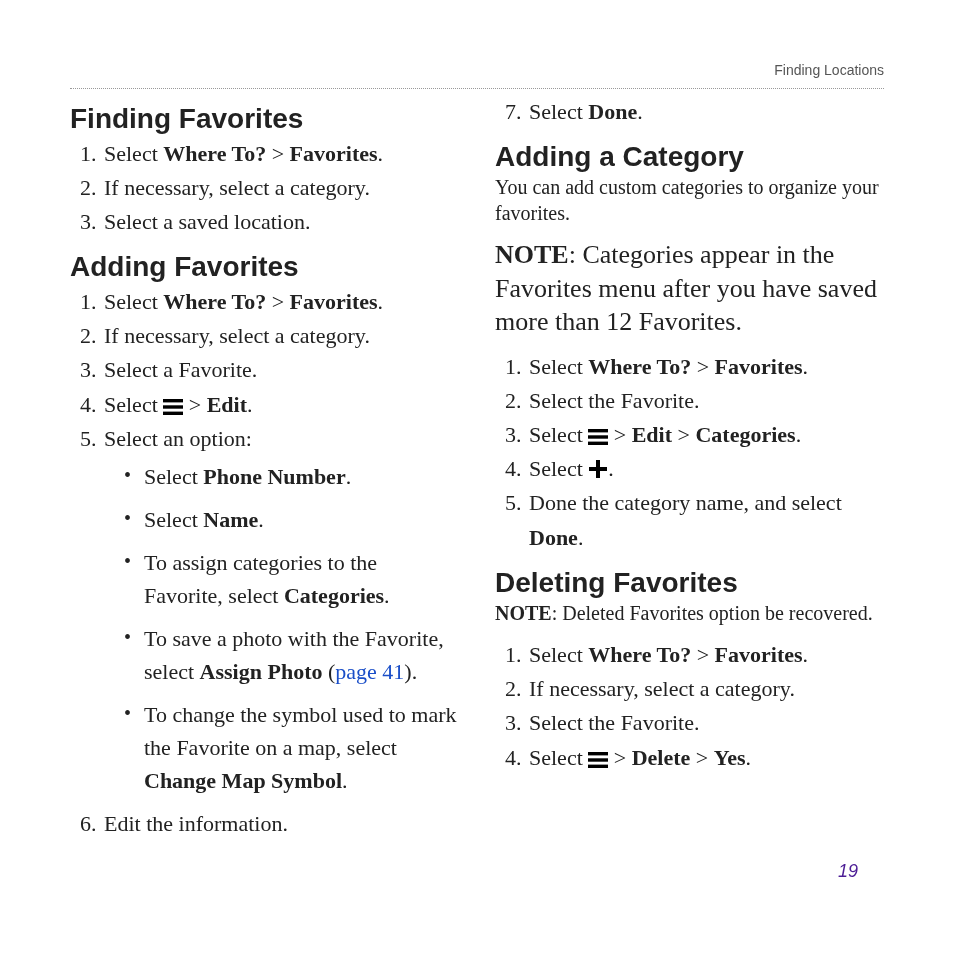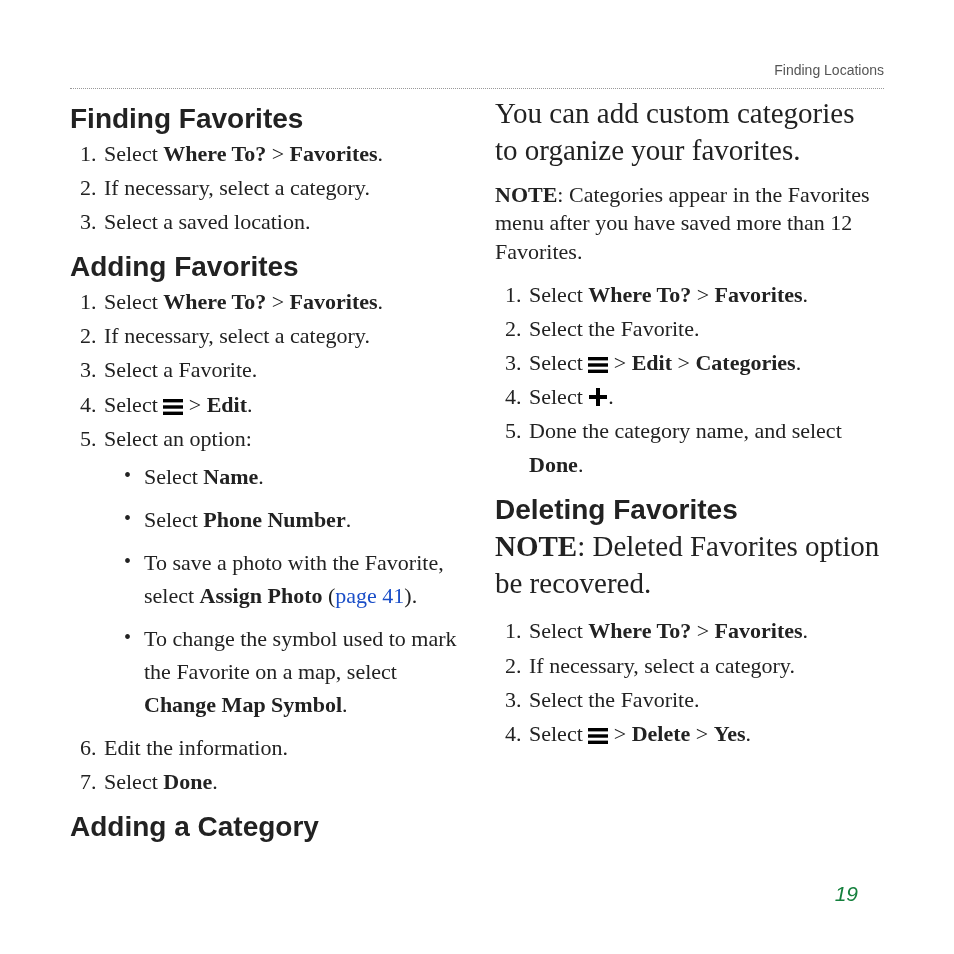--- a/index.html
+++ b/index.html
@@ -34,26 +34,26 @@
   }
   .section-title {
     font-family: Arial, Helvetica, sans-serif;
     font-weight: bold;
     font-size: 28px;
     margin: 8px 0 0 0;
     color: #222;
   }
   .extra-top { margin-top: 12px; }
   p.body {
-    font-size: 29px;
+    font-size: 20px;
     line-height: 1.28;
     margin: 2px 0 12px 0;
   }
   p.note {
-    font-size: 22px;
+    font-size: 26px;
     line-height: 1.28;
     margin: 10px 0 12px 0;
   }
   ol.num {
     list-style: decimal;
     margin: 2px 0 8px 0;
     padding-left: 32px;
     font-size: 22px;
     line-height: 1.55;
   }
@@ -85,25 +85,25 @@
     left: 96px;
     bottom: 56px;
     font-family: Arial, Helvetica, sans-serif;
     font-style: italic;
     font-size: 17px;
     color: #666;
   }
   .footer-right {
     position: absolute;
     right: 96px;
-    bottom: 48px;
+    bottom: 72px;
     font-family: Arial, Helvetica, sans-serif;
     font-style: italic;
-    font-size: 21px;
-    color: #15803d;
+    font-size: 18px;
+    color: #4c1d95;
   }
   svg.icn { vertical-align: -3px; }
 </style>
 </head>
 <body>
 
 <div class="page">
   <div class="running-head">Finding Locations</div>
 
   <div class="columns">
@@ -127,22 +127,23 @@
       <li>
         <span>Select </span><svg class="icn" width="20" height="16" viewBox="0 0 20 16">
             <rect x="0" y="0" width="20" height="3.4" fill="#000"></rect>
             <rect x="0" y="6.3" width="20" height="3.4" fill="#000"></rect>
             <rect x="0" y="12.6" width="20" height="3.4" fill="#000"></rect>
           </svg><span> &gt; </span><span class="b">Edit</span><span>.</span>
       </li>
       <li>
         <span>Select an option:</span>
         <ul class="bul">
+          <li><span>Select </span><span class="b">Phone Number</span><span>.</span></li>
           <li><span>Select </span><span class="b">Name</span><span>.</span></li>
-          <li><span>Select </span><span class="b">Phone Number</span><span>.</span></li>
+          <li><span>To assign categories to the Favorite, select </span><span class="b">Categories</span><span>.</span></li>
           <li><span>To save a photo with the Favorite, select </span><span class="b">Assign Photo</span><span> (</span><span class="link">page 41</span><span>).</span></li>
           <li><span>To change the symbol used to mark the Favorite on a map, select </span><span class="b">Change Map Symbol</span><span>.</span></li>
         </ul>
       </li>
       <li value="6">Edit the information.</li>
       <li value="7">
         <span>Select </span><span class="b">Done</span><span>.</span>
       </li>
     </ol>
 

